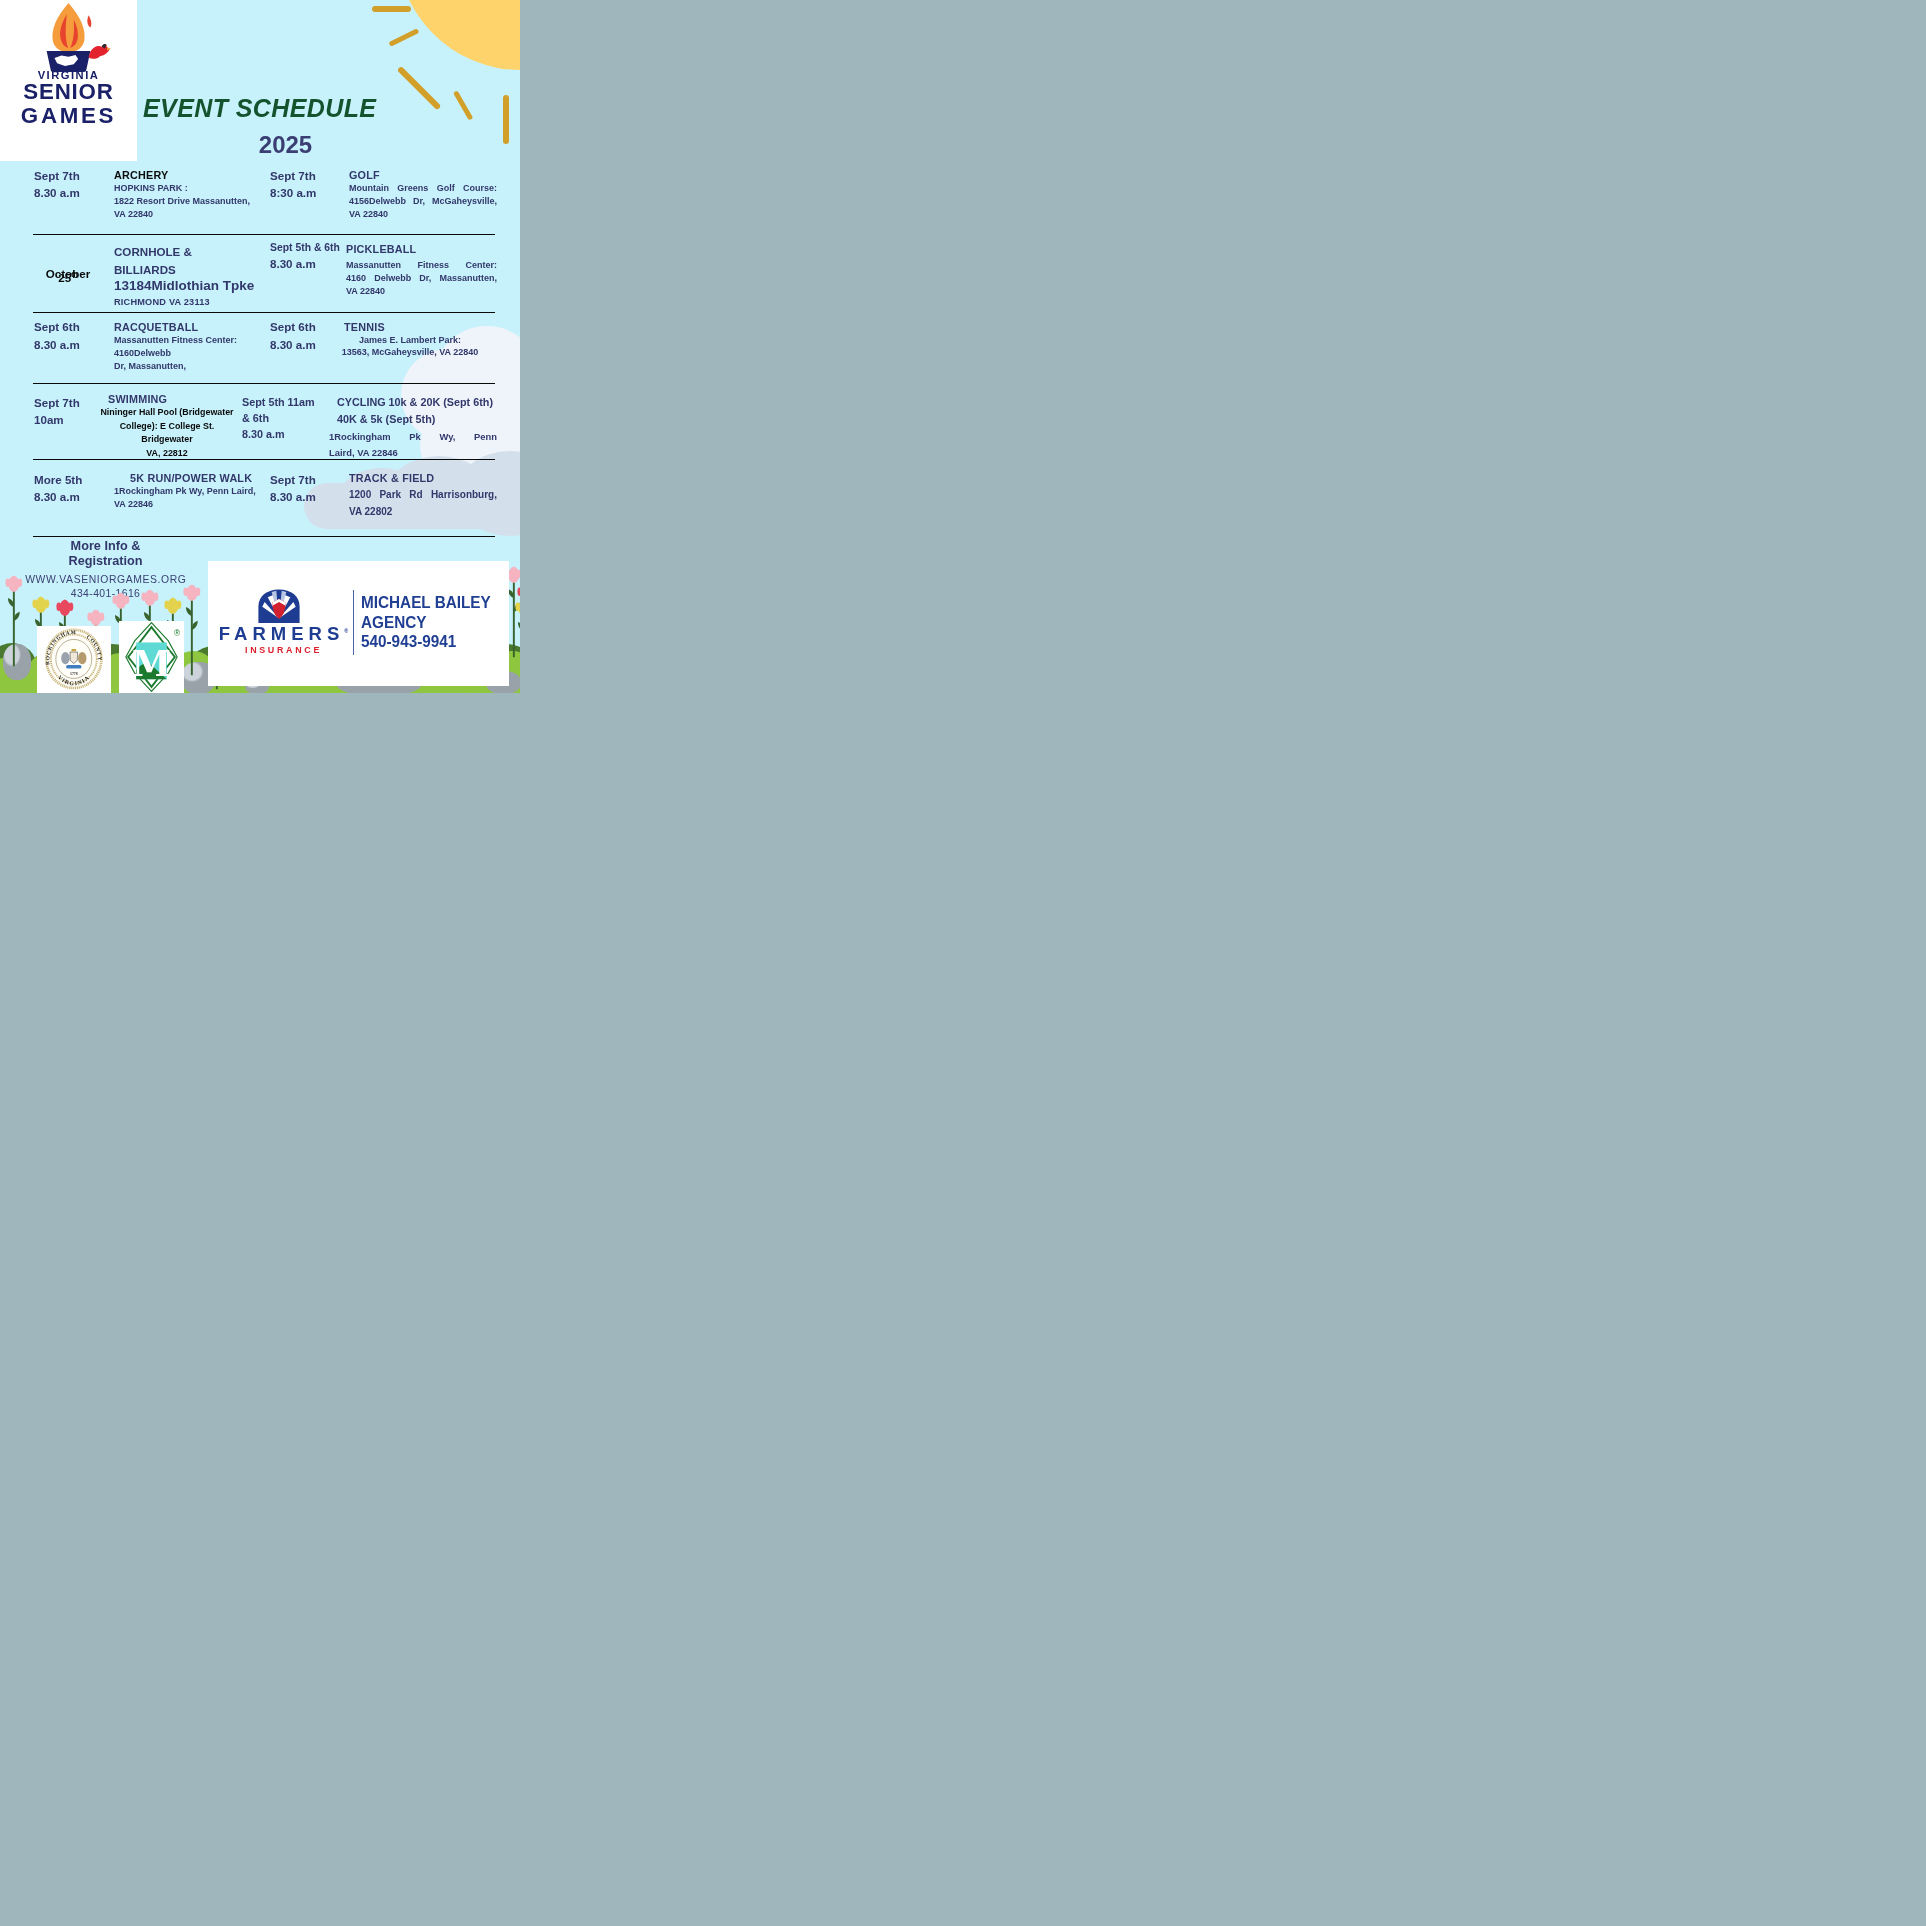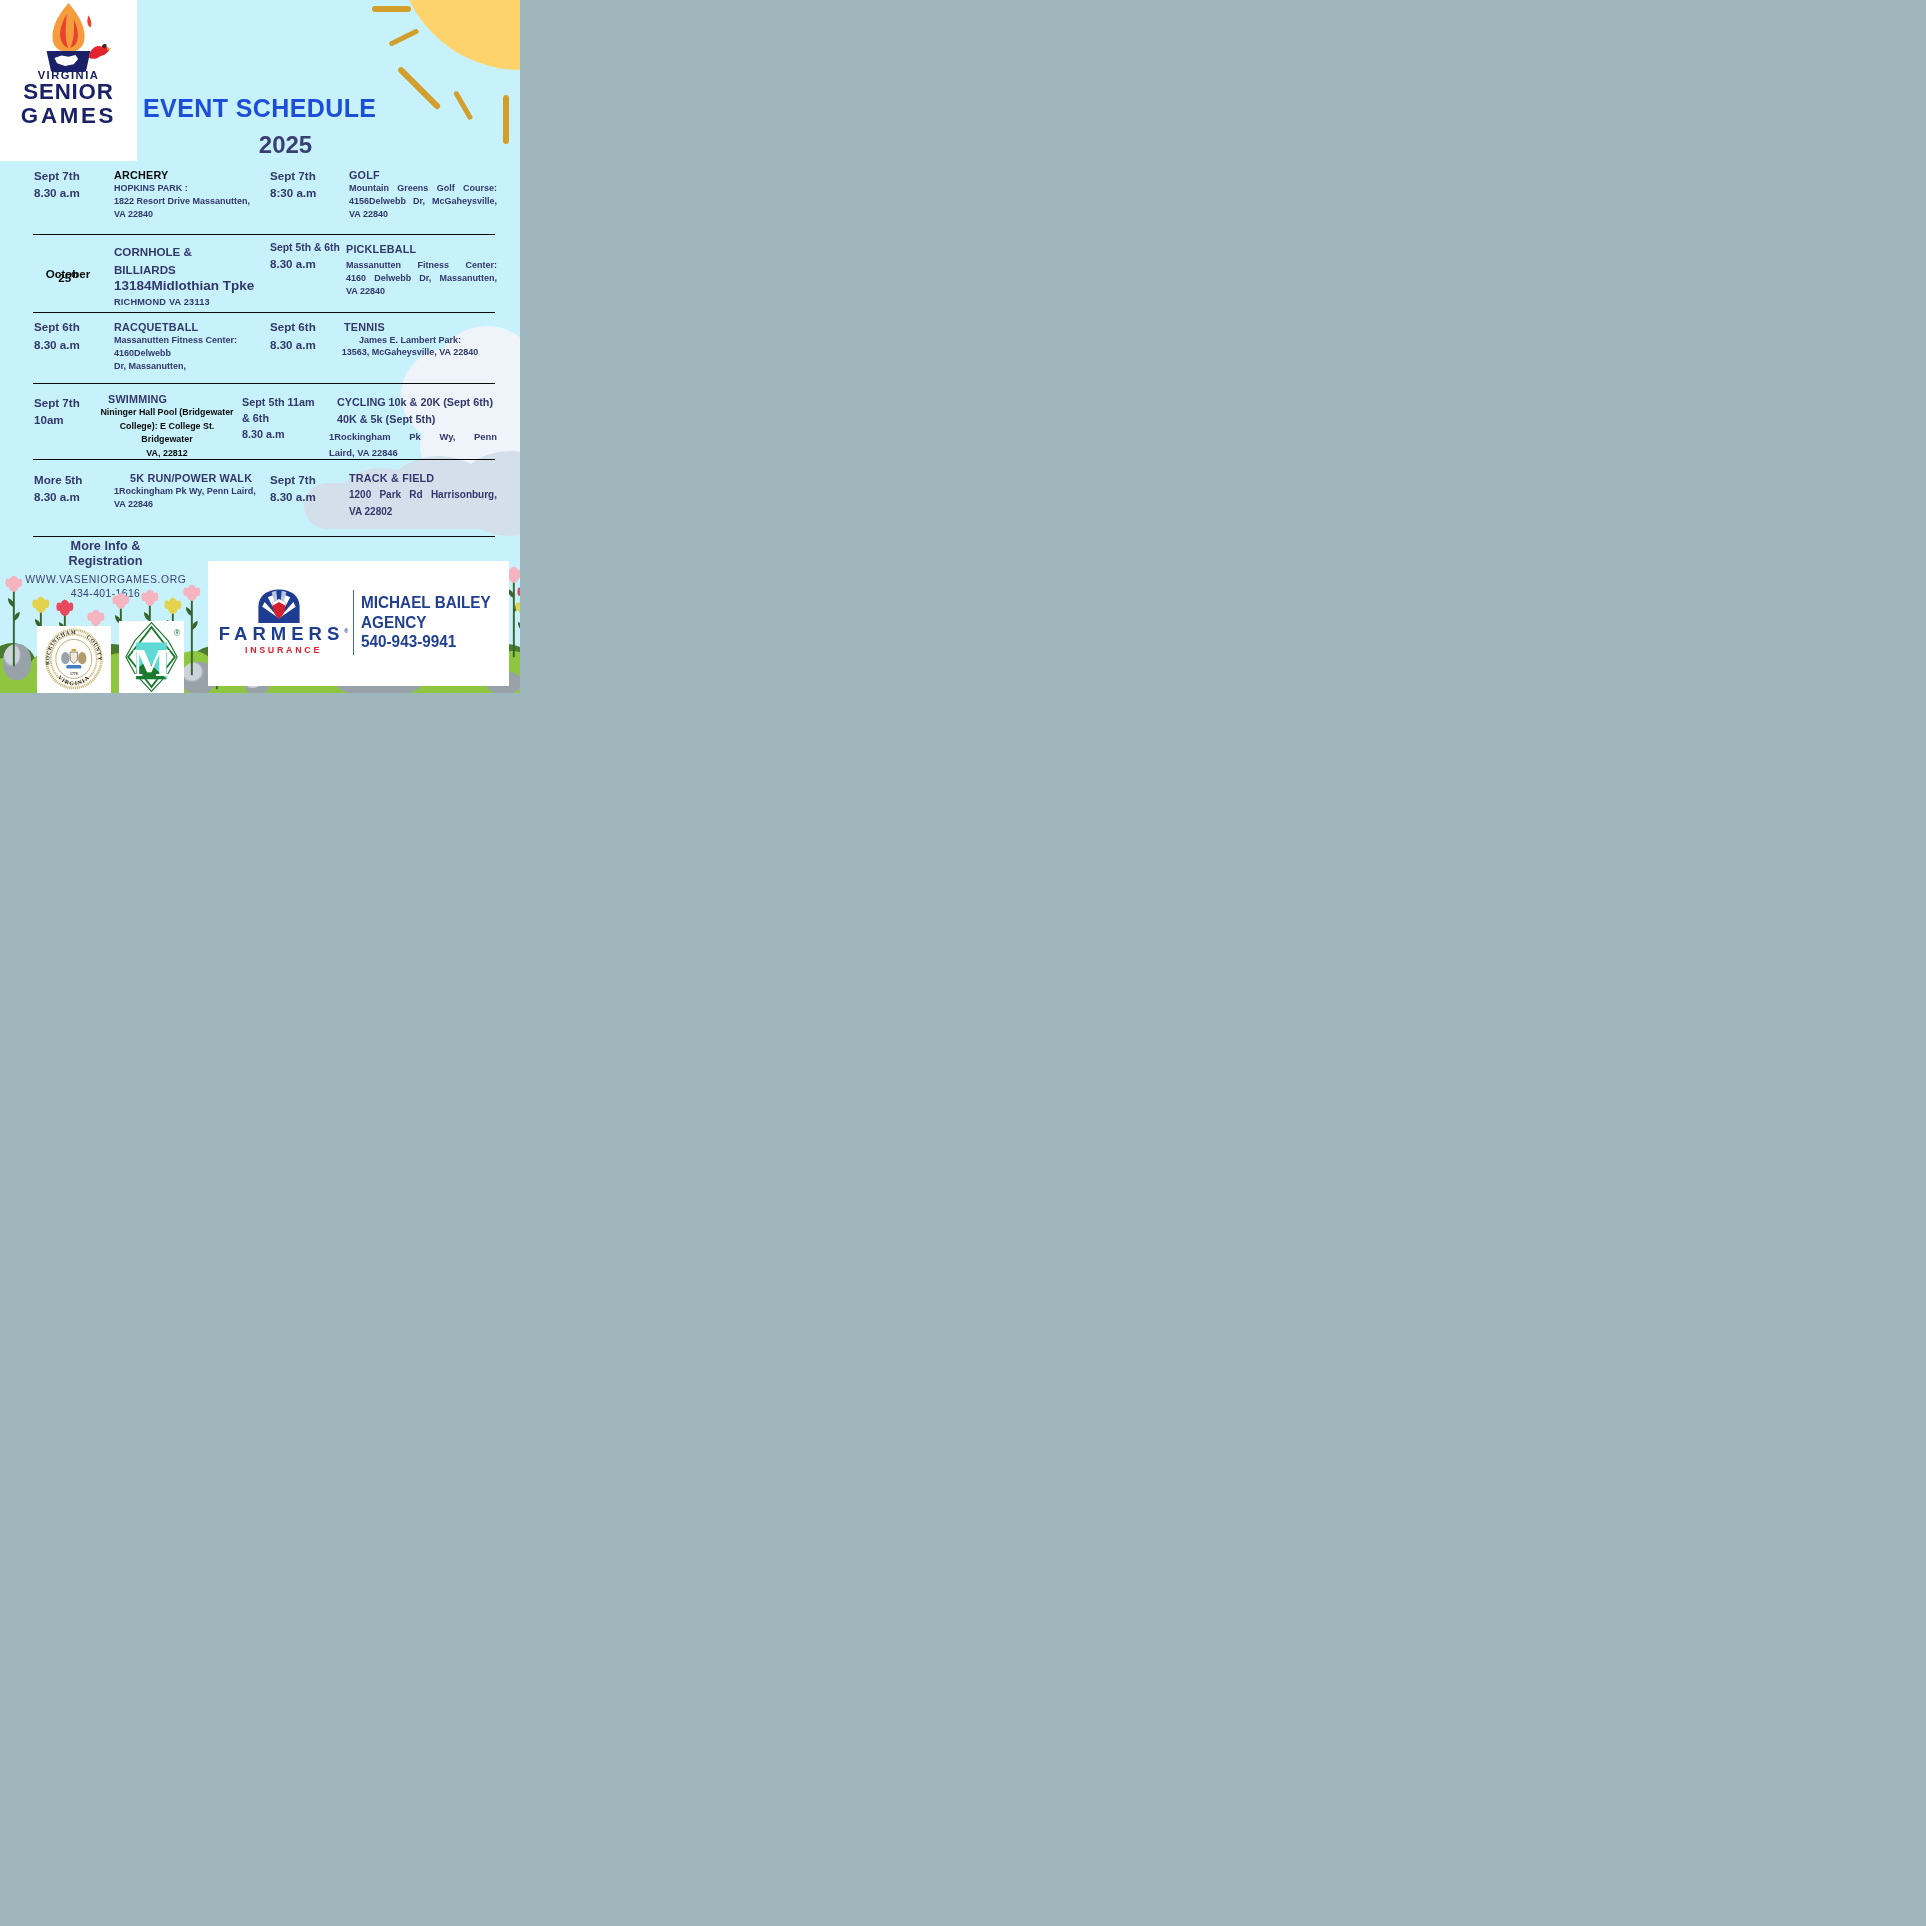--- a/index.html
+++ b/index.html
@@ -16,22 +16,22 @@
   .cloud{border-radius:50%; z-index:2;}
   .cloud.white{background:#eef4fa;}
   .cloud.gray{background:#d4dfec;}
   
   .logobox{left:0; top:0; width:137px; height:161px; background:#ffffff; z-index:4;
            display:flex; flex-direction:column; align-items:center; padding-top:1.5px; box-sizing:border-box;}
   .logo-virginia{color:#1b2168; font-size:11.2px; font-weight:800; letter-spacing:1.5px; margin-top:-2.3px;}
   .logo-senior{color:#1b2168; font-size:22.3px; font-weight:800; letter-spacing:0.8px; line-height:1.0;}
   .logo-games{color:#1b2168; font-size:22.3px; font-weight:800; letter-spacing:2.7px; line-height:1.05;}
   
-  .title1{left:143px; top:94px; width:231px; text-align:center; color:#1d4ed8;
-          font-size:25px; font-weight:800; letter-spacing:0.4px; z-index:5; white-space:nowrap;}
+  .title1{left:143px; top:94px; width:231px; text-align:center; color:#14532d;
+          font-size:25px; font-weight:800; letter-spacing:0.4px; z-index:5; white-space:nowrap;font-style:italic;}
   .title2{left:193px; top:131px; width:185px; text-align:center; color:#3a3e72;
           font-size:24px; font-weight:800; z-index:5;}
   
   .t{z-index:6; color:#33386b;}
   .date,.time{font-size:11.6px; font-weight:800; white-space:nowrap;}
   .ev-name{font-size:10.8px; font-weight:800; letter-spacing:0.2px; white-space:nowrap;}
   .ev-loc .ln{font-size:9px; font-weight:700; line-height:13px; white-space:nowrap;}
   .just .ln{text-align:justify; text-align-last:justify; white-space:normal;}
   .just .ln:last-child{text-align-last:left;}
   .black{color:#0b0b0b;}

